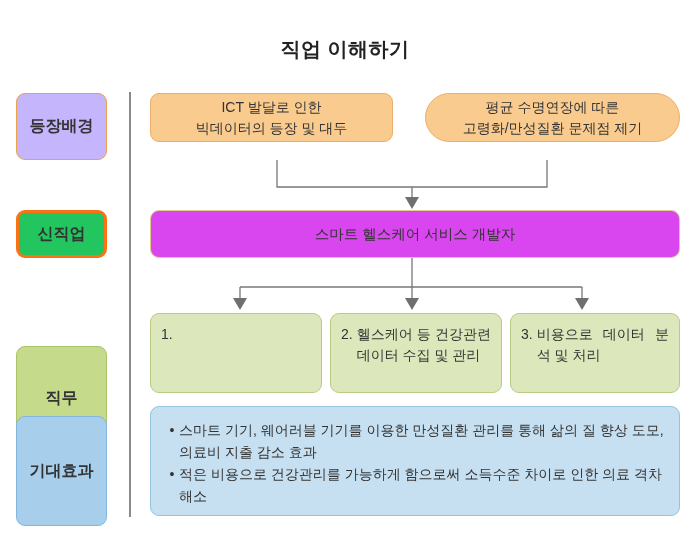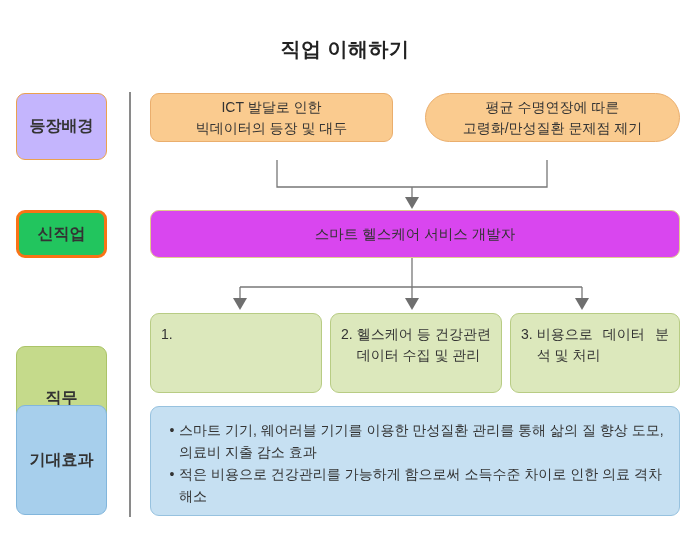--- a/index.html
+++ b/index.html
@@ -12,21 +12,21 @@
   .divider{position:absolute;left:129px;top:92px;width:1.5px;height:425px;background:#8a8a8a;}
 
   .rbox{position:absolute;box-sizing:border-box;border-radius:9px;
         display:flex;align-items:center;justify-content:center;text-align:center;}
 
   
   .side-label{left:16px;width:91px;font-size:16px;font-weight:bold;color:#333;}
   .lbl-orange{top:93px;height:67px;background:#c4b5fd;border:1px solid #eba14e;}
   .lbl-yellow{top:210px;height:48px;background:#22c55e;border:3px solid #f97316;}
   .lbl-green{top:310px;height:104px;background:#c5da8b;border:1px solid #abc468;margin-top:36px;}
-  .lbl-blue{top:405px;height:110px;background:#a7cfec;border:1px solid #82b6dc;}
+  .lbl-blue{top:416px;height:110px;background:#a7cfec;border:1px solid #82b6dc;}
 
   
   .bg-box{top:93px;height:49px;background:#facb8f;border:1px solid #eaae6d;
           font-size:14px;line-height:21px;color:#333;align-items:center;}
   .bg-box1{left:150px;width:243px;}
   .bg-box2{left:425px;width:255px;border-radius:29px;}
 
   
   .job-box{left:150px;top:210px;width:530px;height:48px;background:#d946ef;
            border:1px solid #e0cc8c;font-size:14.5px;color:#333;}

